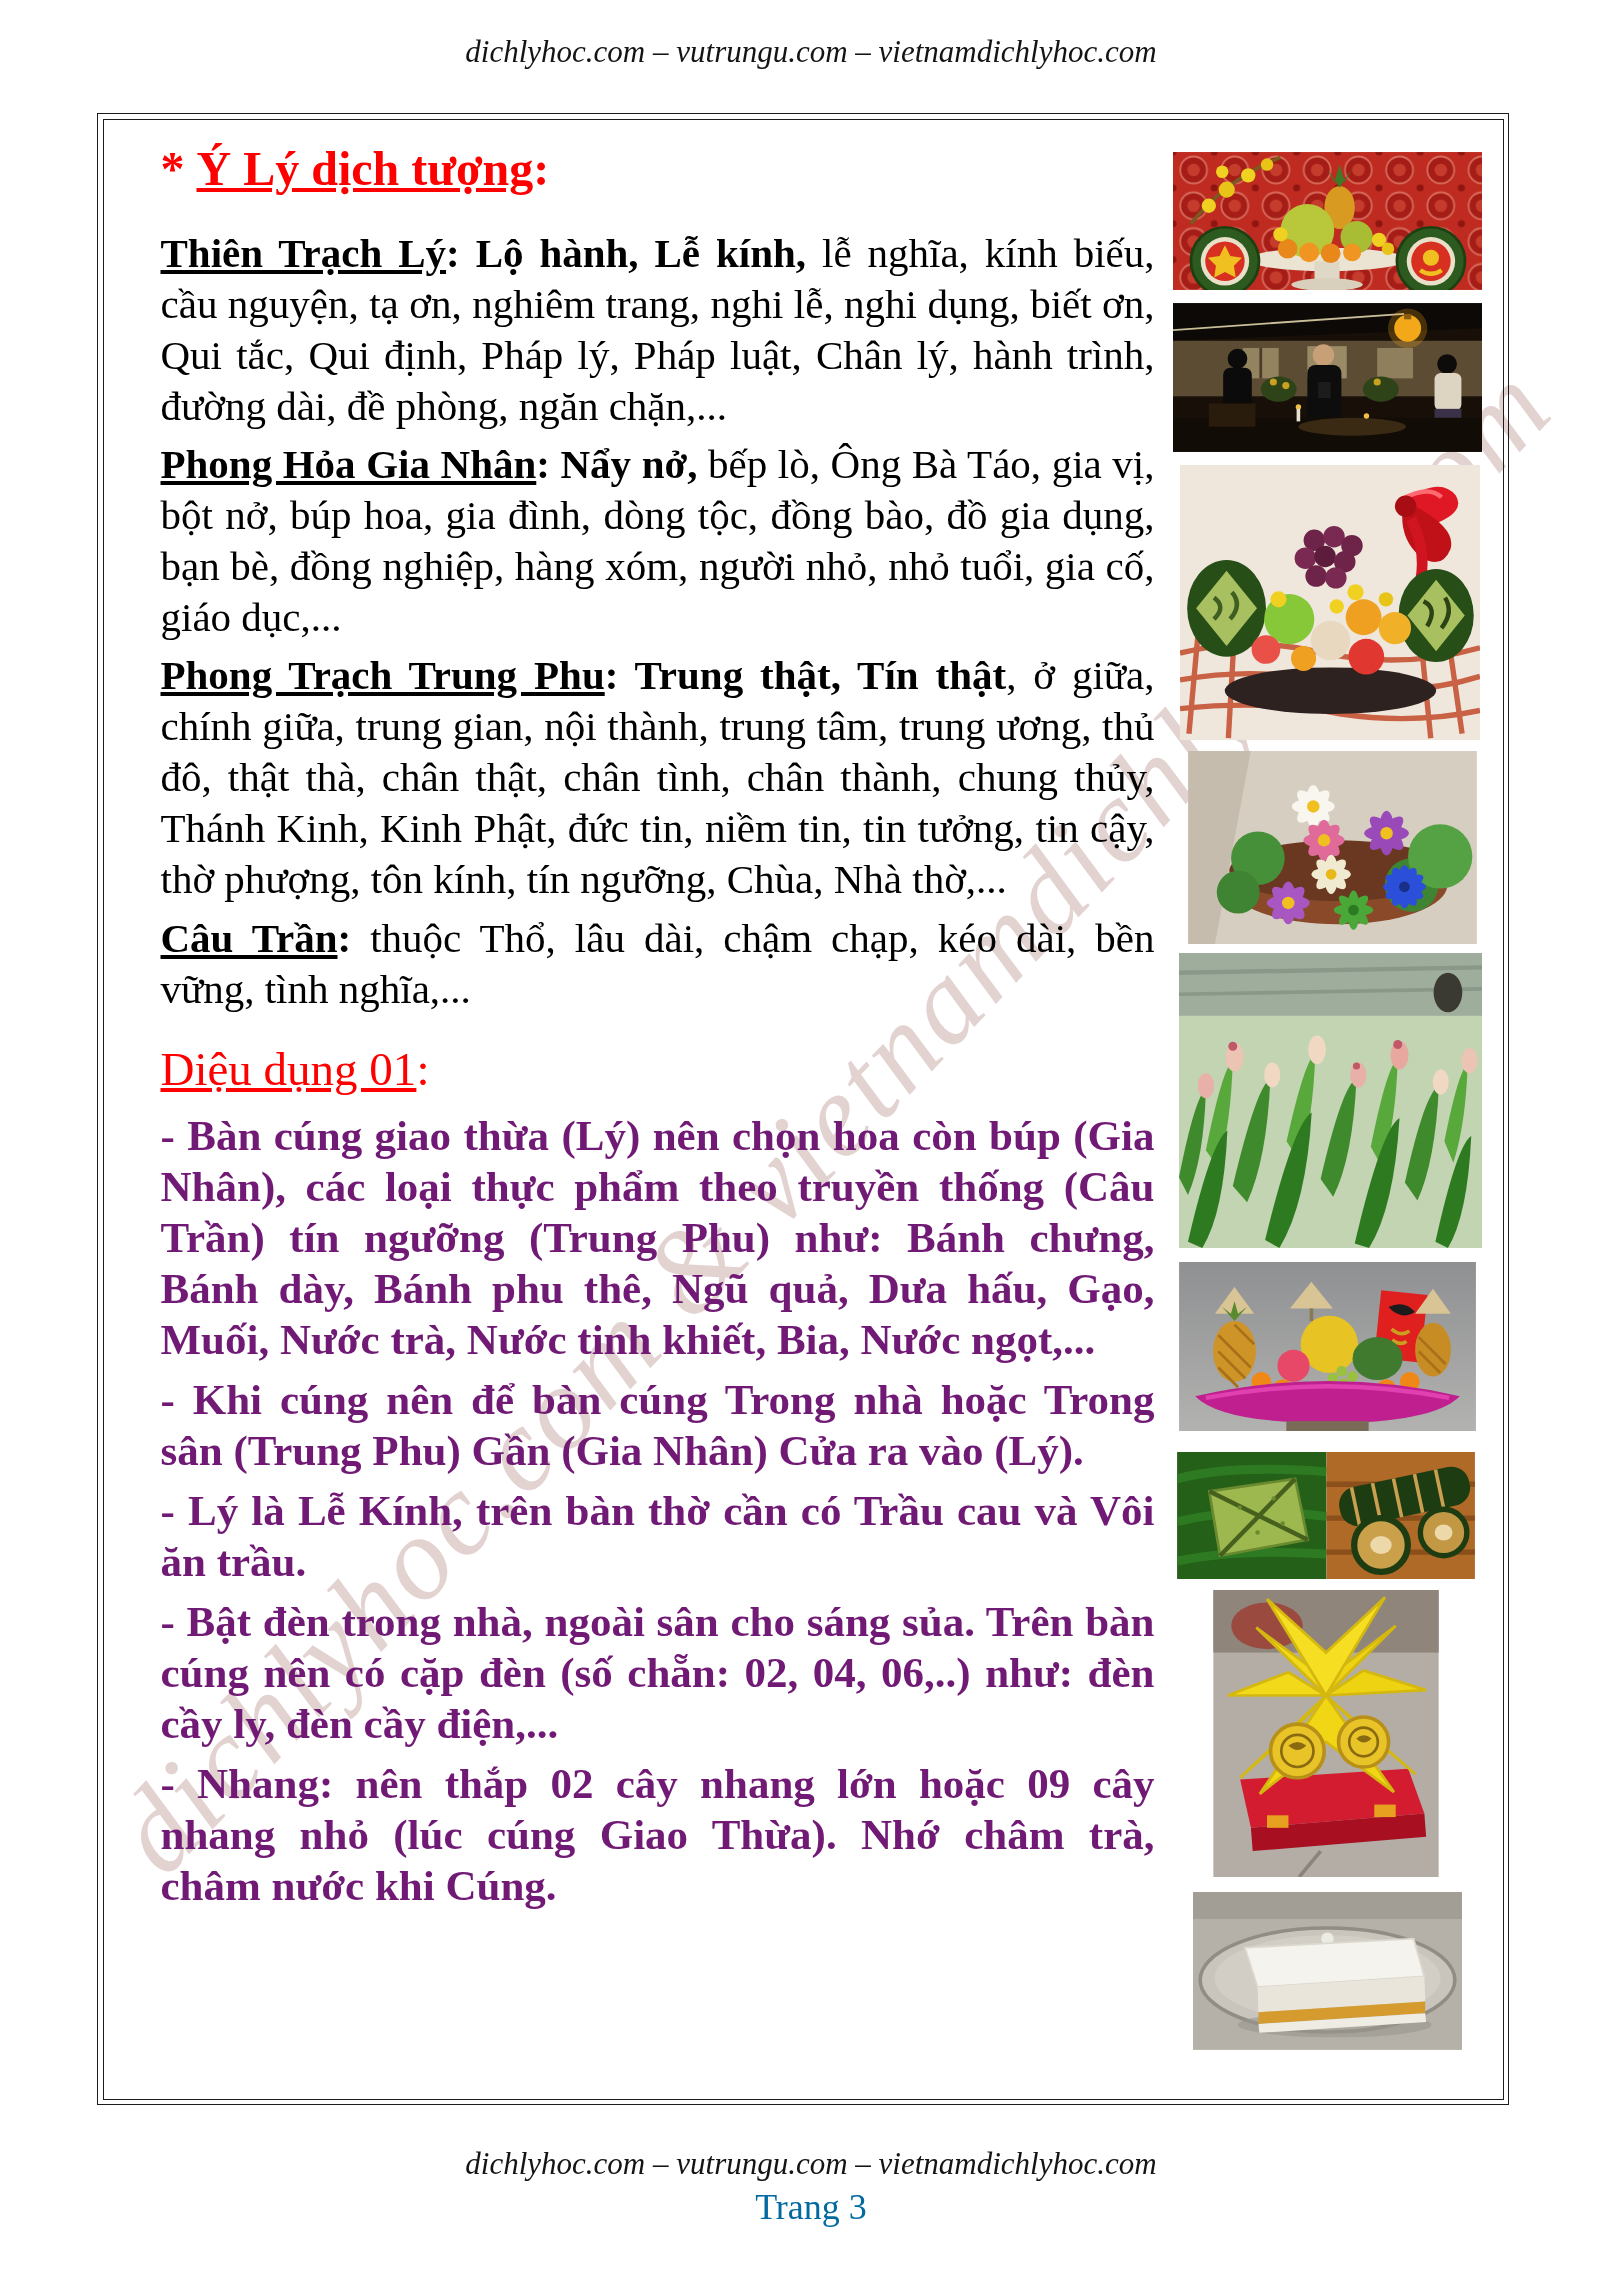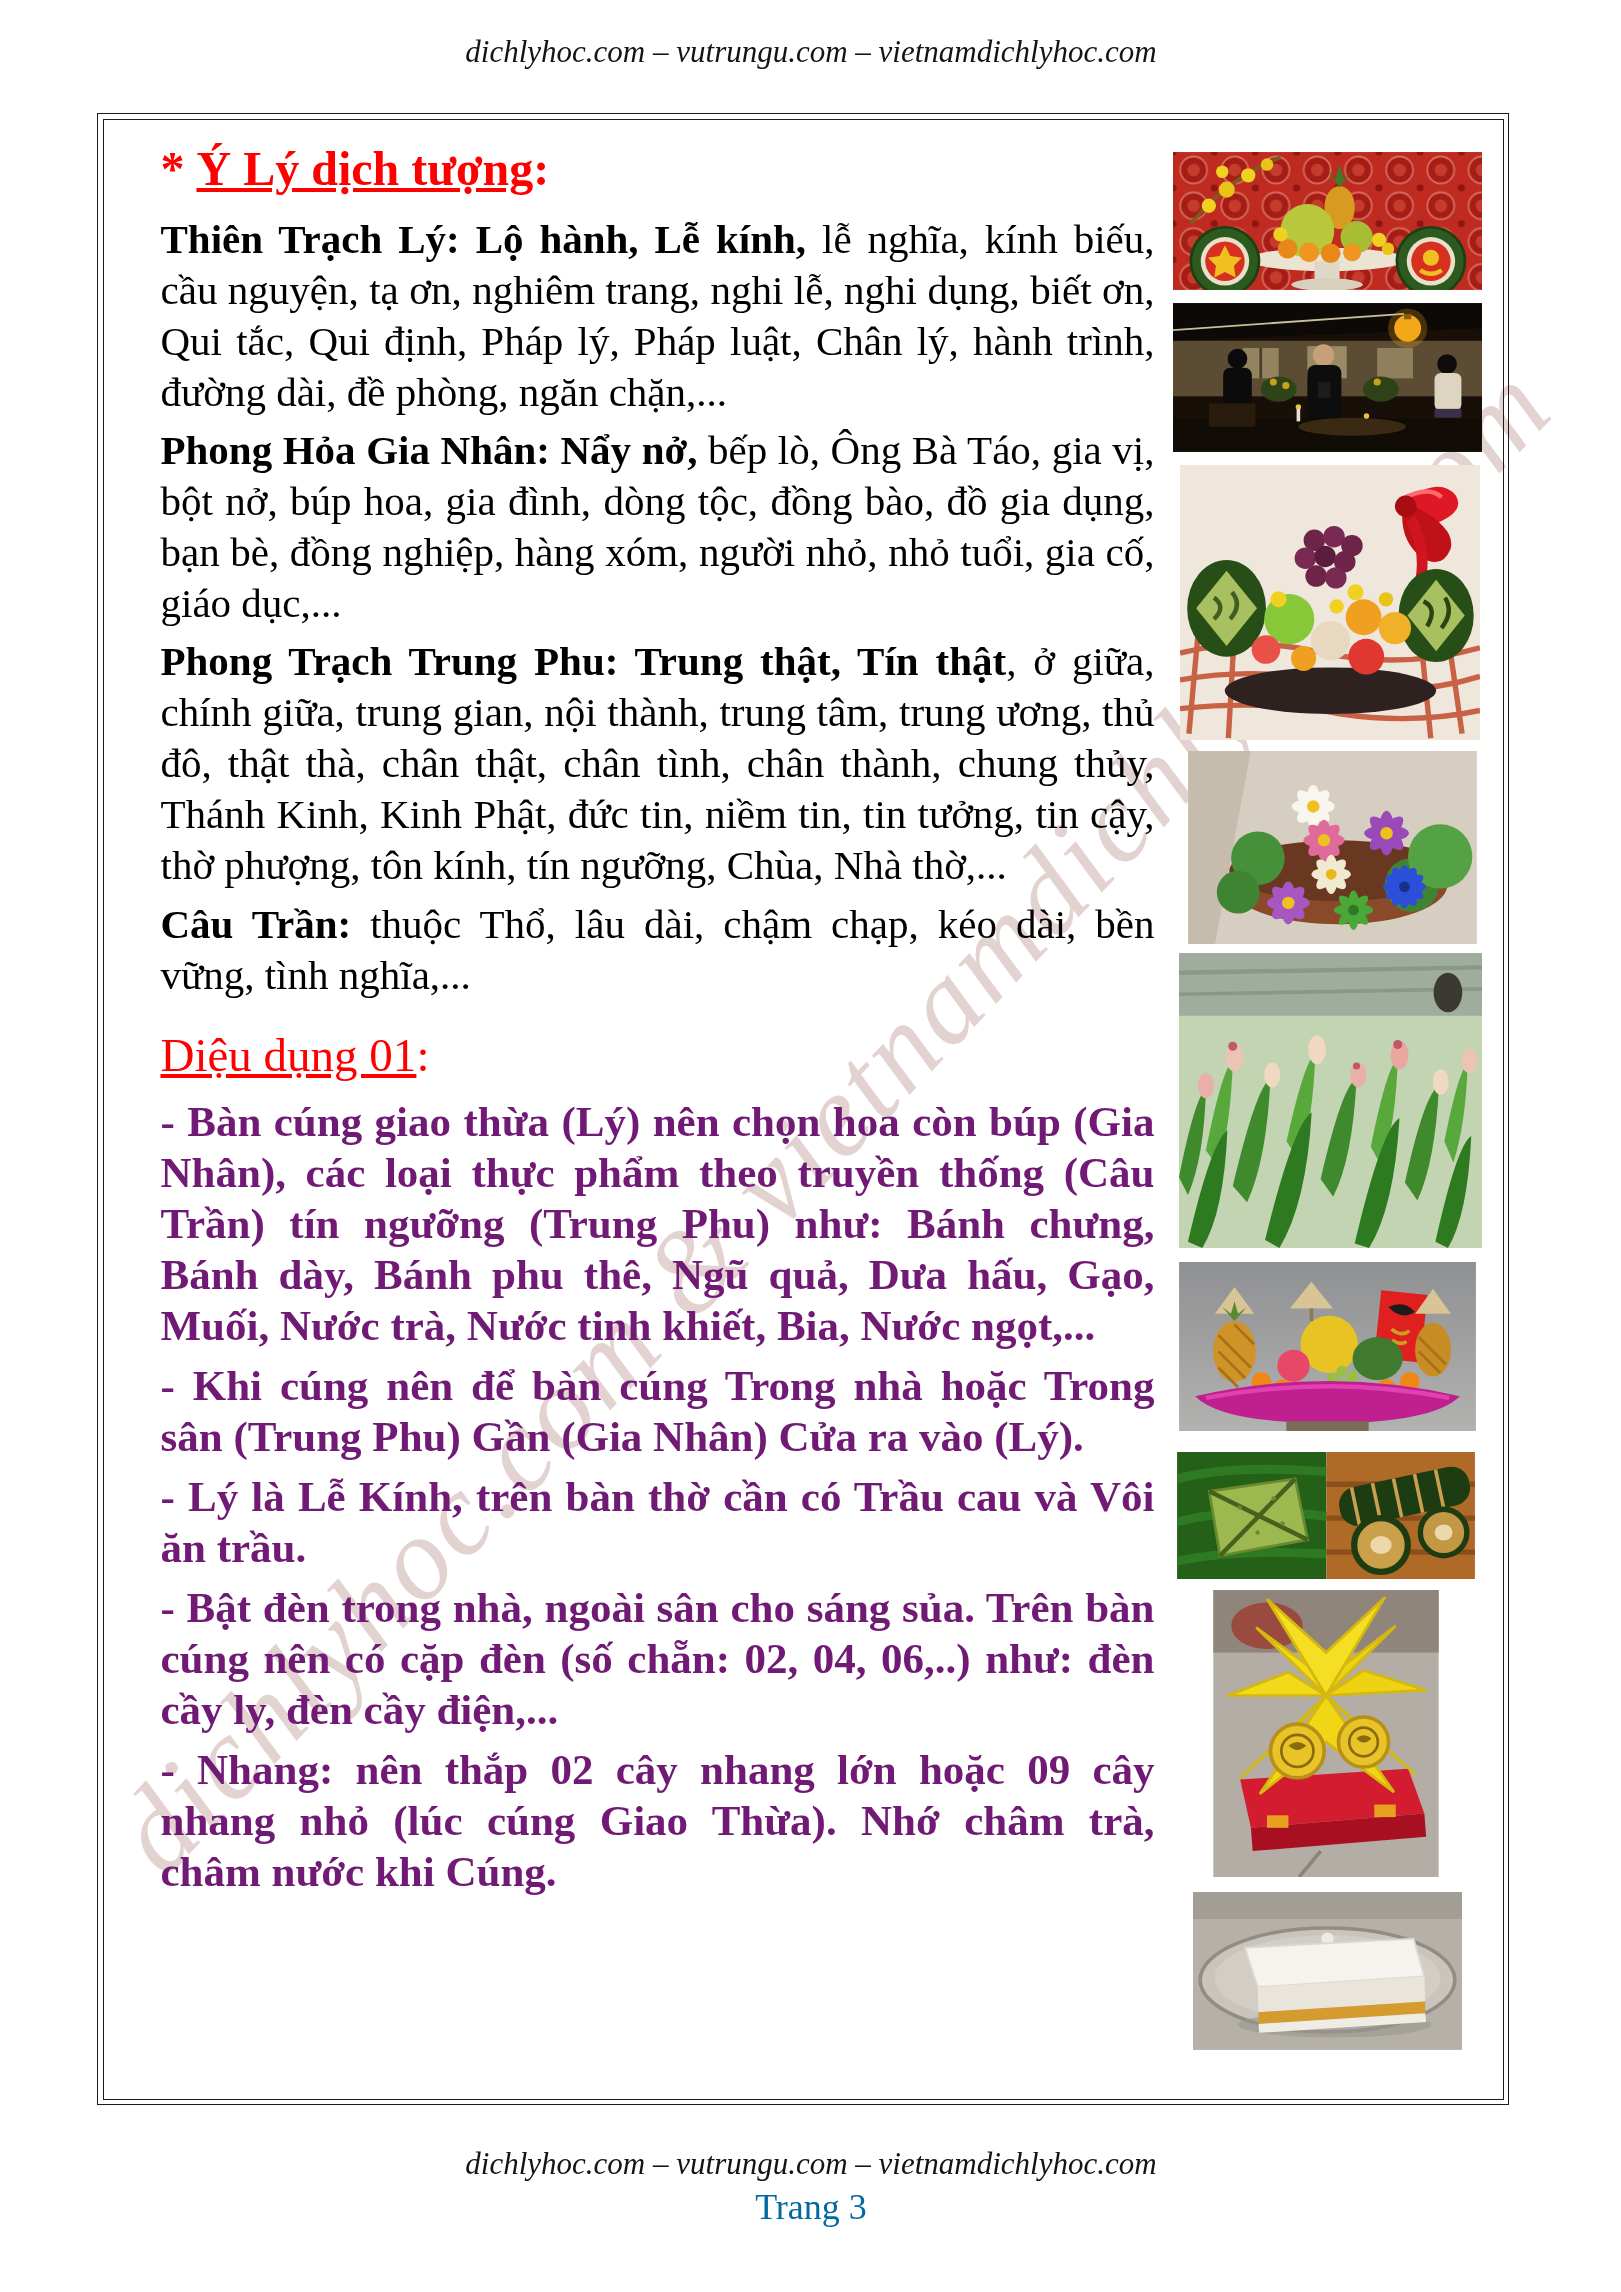--- a/index.html
+++ b/index.html
@@ -25,26 +25,26 @@
   
   .frame{
     position:absolute;left:97px;top:113px;width:1412px;height:1992px;z-index:1;
     border:1.8px solid #1c1c1c;padding:4.5px;box-sizing:border-box;
   }
   .frame-inner{
     width:100%;height:100%;border:1.8px solid #1c1c1c;box-sizing:border-box;position:relative;
   }
   
   .textcol{position:absolute;left:57px;top:12.5px;width:994px;}
-  .title{font-size:48px;font-weight:bold;color:#ff0000;margin:9px 0 18px 0;}
+  .title{font-size:48px;font-weight:bold;color:#ff0000;margin:9px 0 32px 0;}
   .title .u{text-decoration:underline;}
   .para{
     font-size:41px;line-height:51px;text-align:justify;margin:0 0 7.2px 0;color:#000;
   }
-  .lead{font-weight:bold;}
+  .lead{font-weight:bold;text-decoration:underline;}
   .boldrun{font-weight:bold;}
   .subhead{font-size:47px;font-weight:normal;color:#ff0000;margin:27px 0 14.3px 0;}
   .subhead .u{text-decoration:underline;}
   .item{
     font-size:43px;line-height:51px;font-weight:bold;text-align:justify;
     margin:0 0 9px 0;color:#701a75;
   }
   
   .imgcol{position:absolute;left:1069px;top:32px;width:309px;}
   .ph{display:block;font-size:0;line-height:0;}

